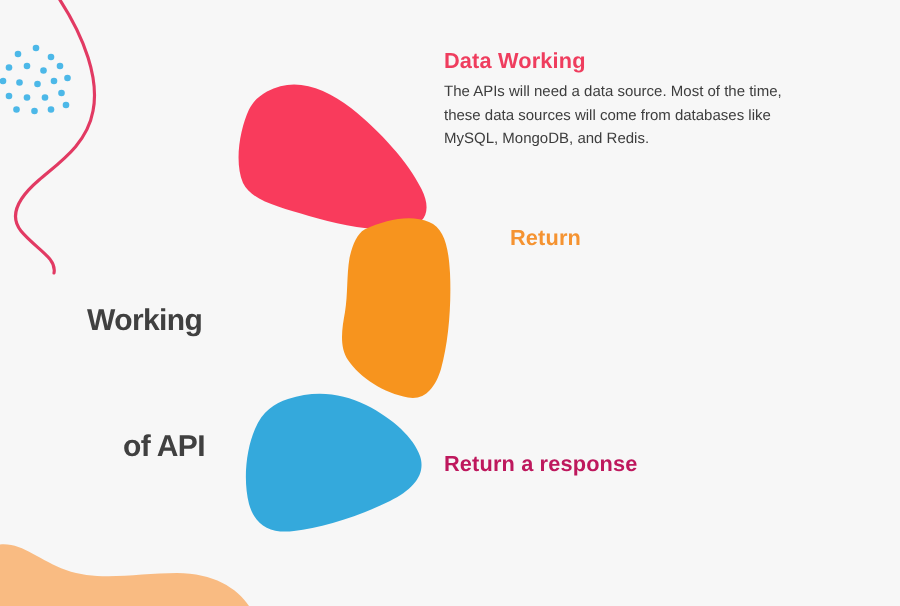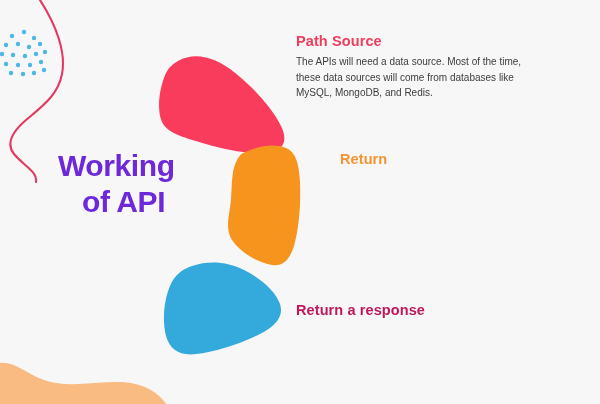--- a/index.html
+++ b/index.html
@@ -38,25 +38,26 @@
   
   .title-block {
     position: absolute;
     left: 40px;
     top: 148px;
     width: 220px;
   }
   .title-line {
     font-family: "Liberation Sans", sans-serif;
     font-weight: bold;
-    font-size: 30px;
+    font-size: 20px;
     line-height: 36px;
     letter-spacing: -0.4px;
-    color: #6d28d9;
+    color: #404040;
     white-space: nowrap;
+    margin-top: 48px;
   }
   .title-line.l1 { padding-left: 18px; }
   .title-line.l2 { padding-left: 0px; }
   .title-line.l3 { padding-left: 42px; }
 
   
   .section {
     position: absolute;
     width: 252px;
   }
@@ -135,21 +136,21 @@
              C 180 356, 170 350, 166 336 C 162 320, 164 300, 170 286
              C 175 274, 183 269, 192 266 Z" fill="#34a9dc"></path>
   </svg>
 
   <div class="title-block">
     <div class="title-line l1">Working</div>
     <div class="title-line l3">of API</div>
   </div>
 
   <div class="section" id="section-data-source">
-    <p class="section-heading">Path Source</p>
+    <p class="section-heading">Data Working</p>
     <p class="section-body">The APIs will need a data source. Most of the time, these data sources will come from databases like MySQL, MongoDB, and Redis.</p>
   </div>
 
   <div class="section" id="section-format">
     <p class="section-heading">Return</p>
   </div>
 
   <div class="section" id="section-return">
     <p class="section-heading">Return a response</p>
   </div>

